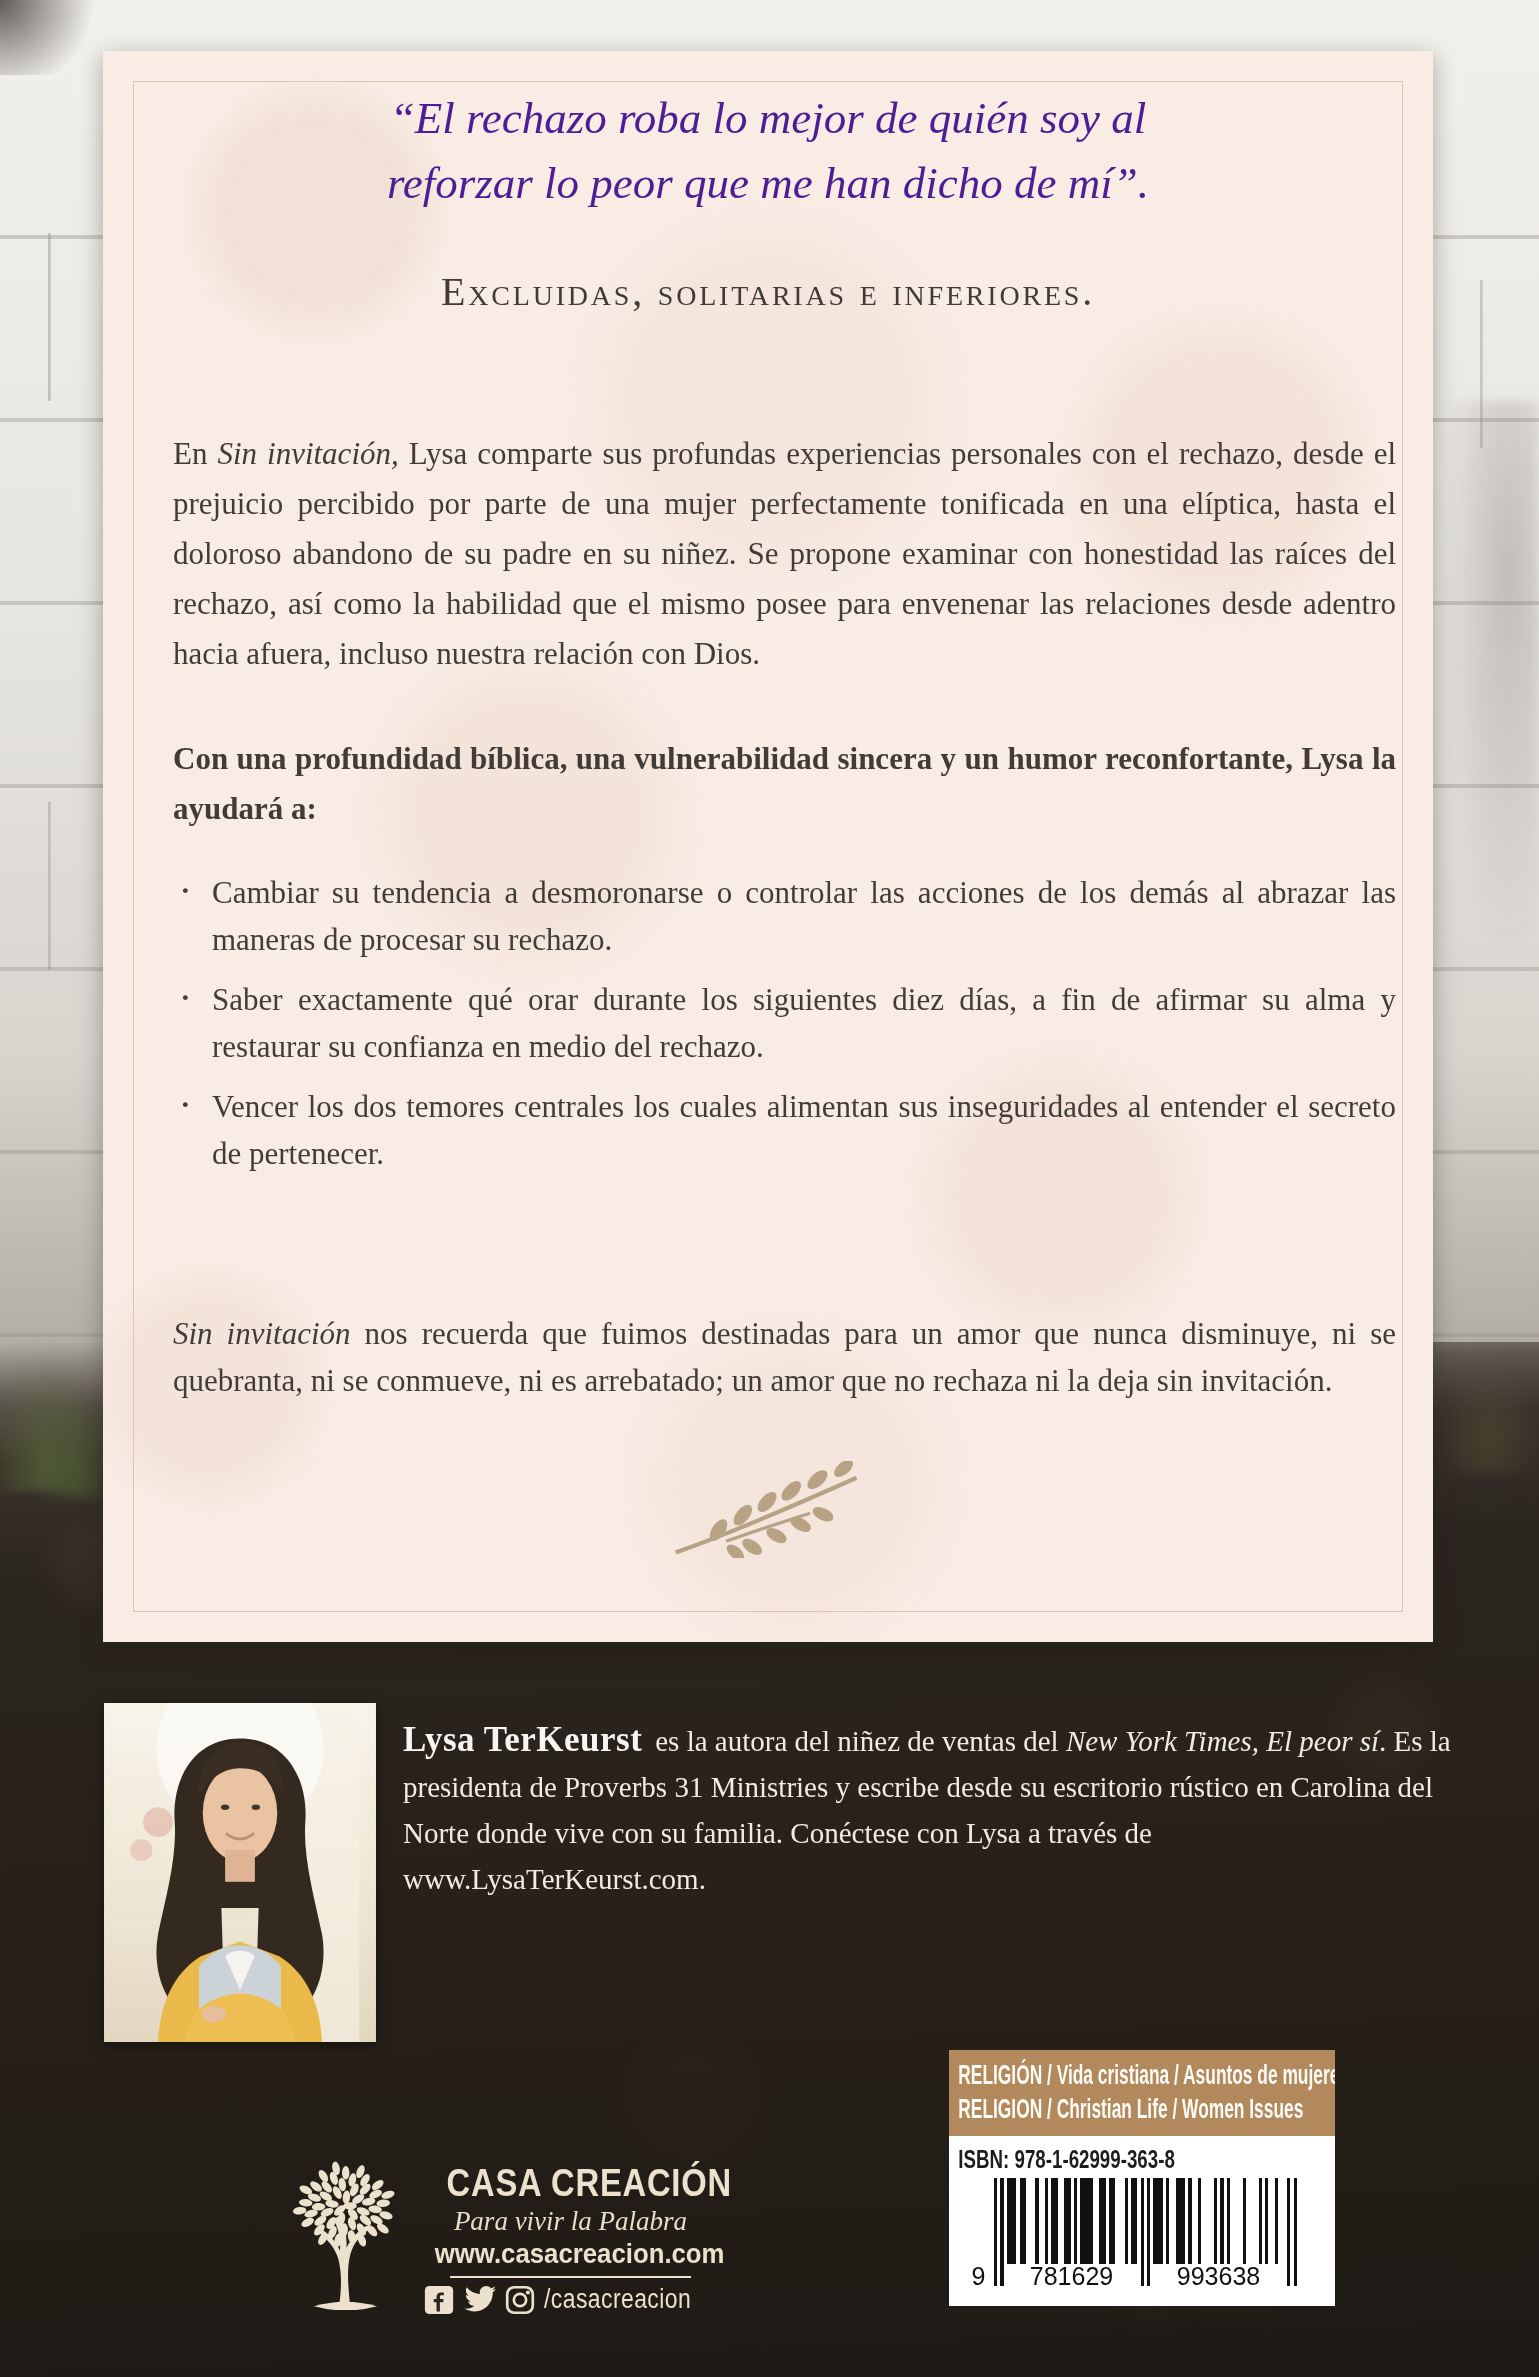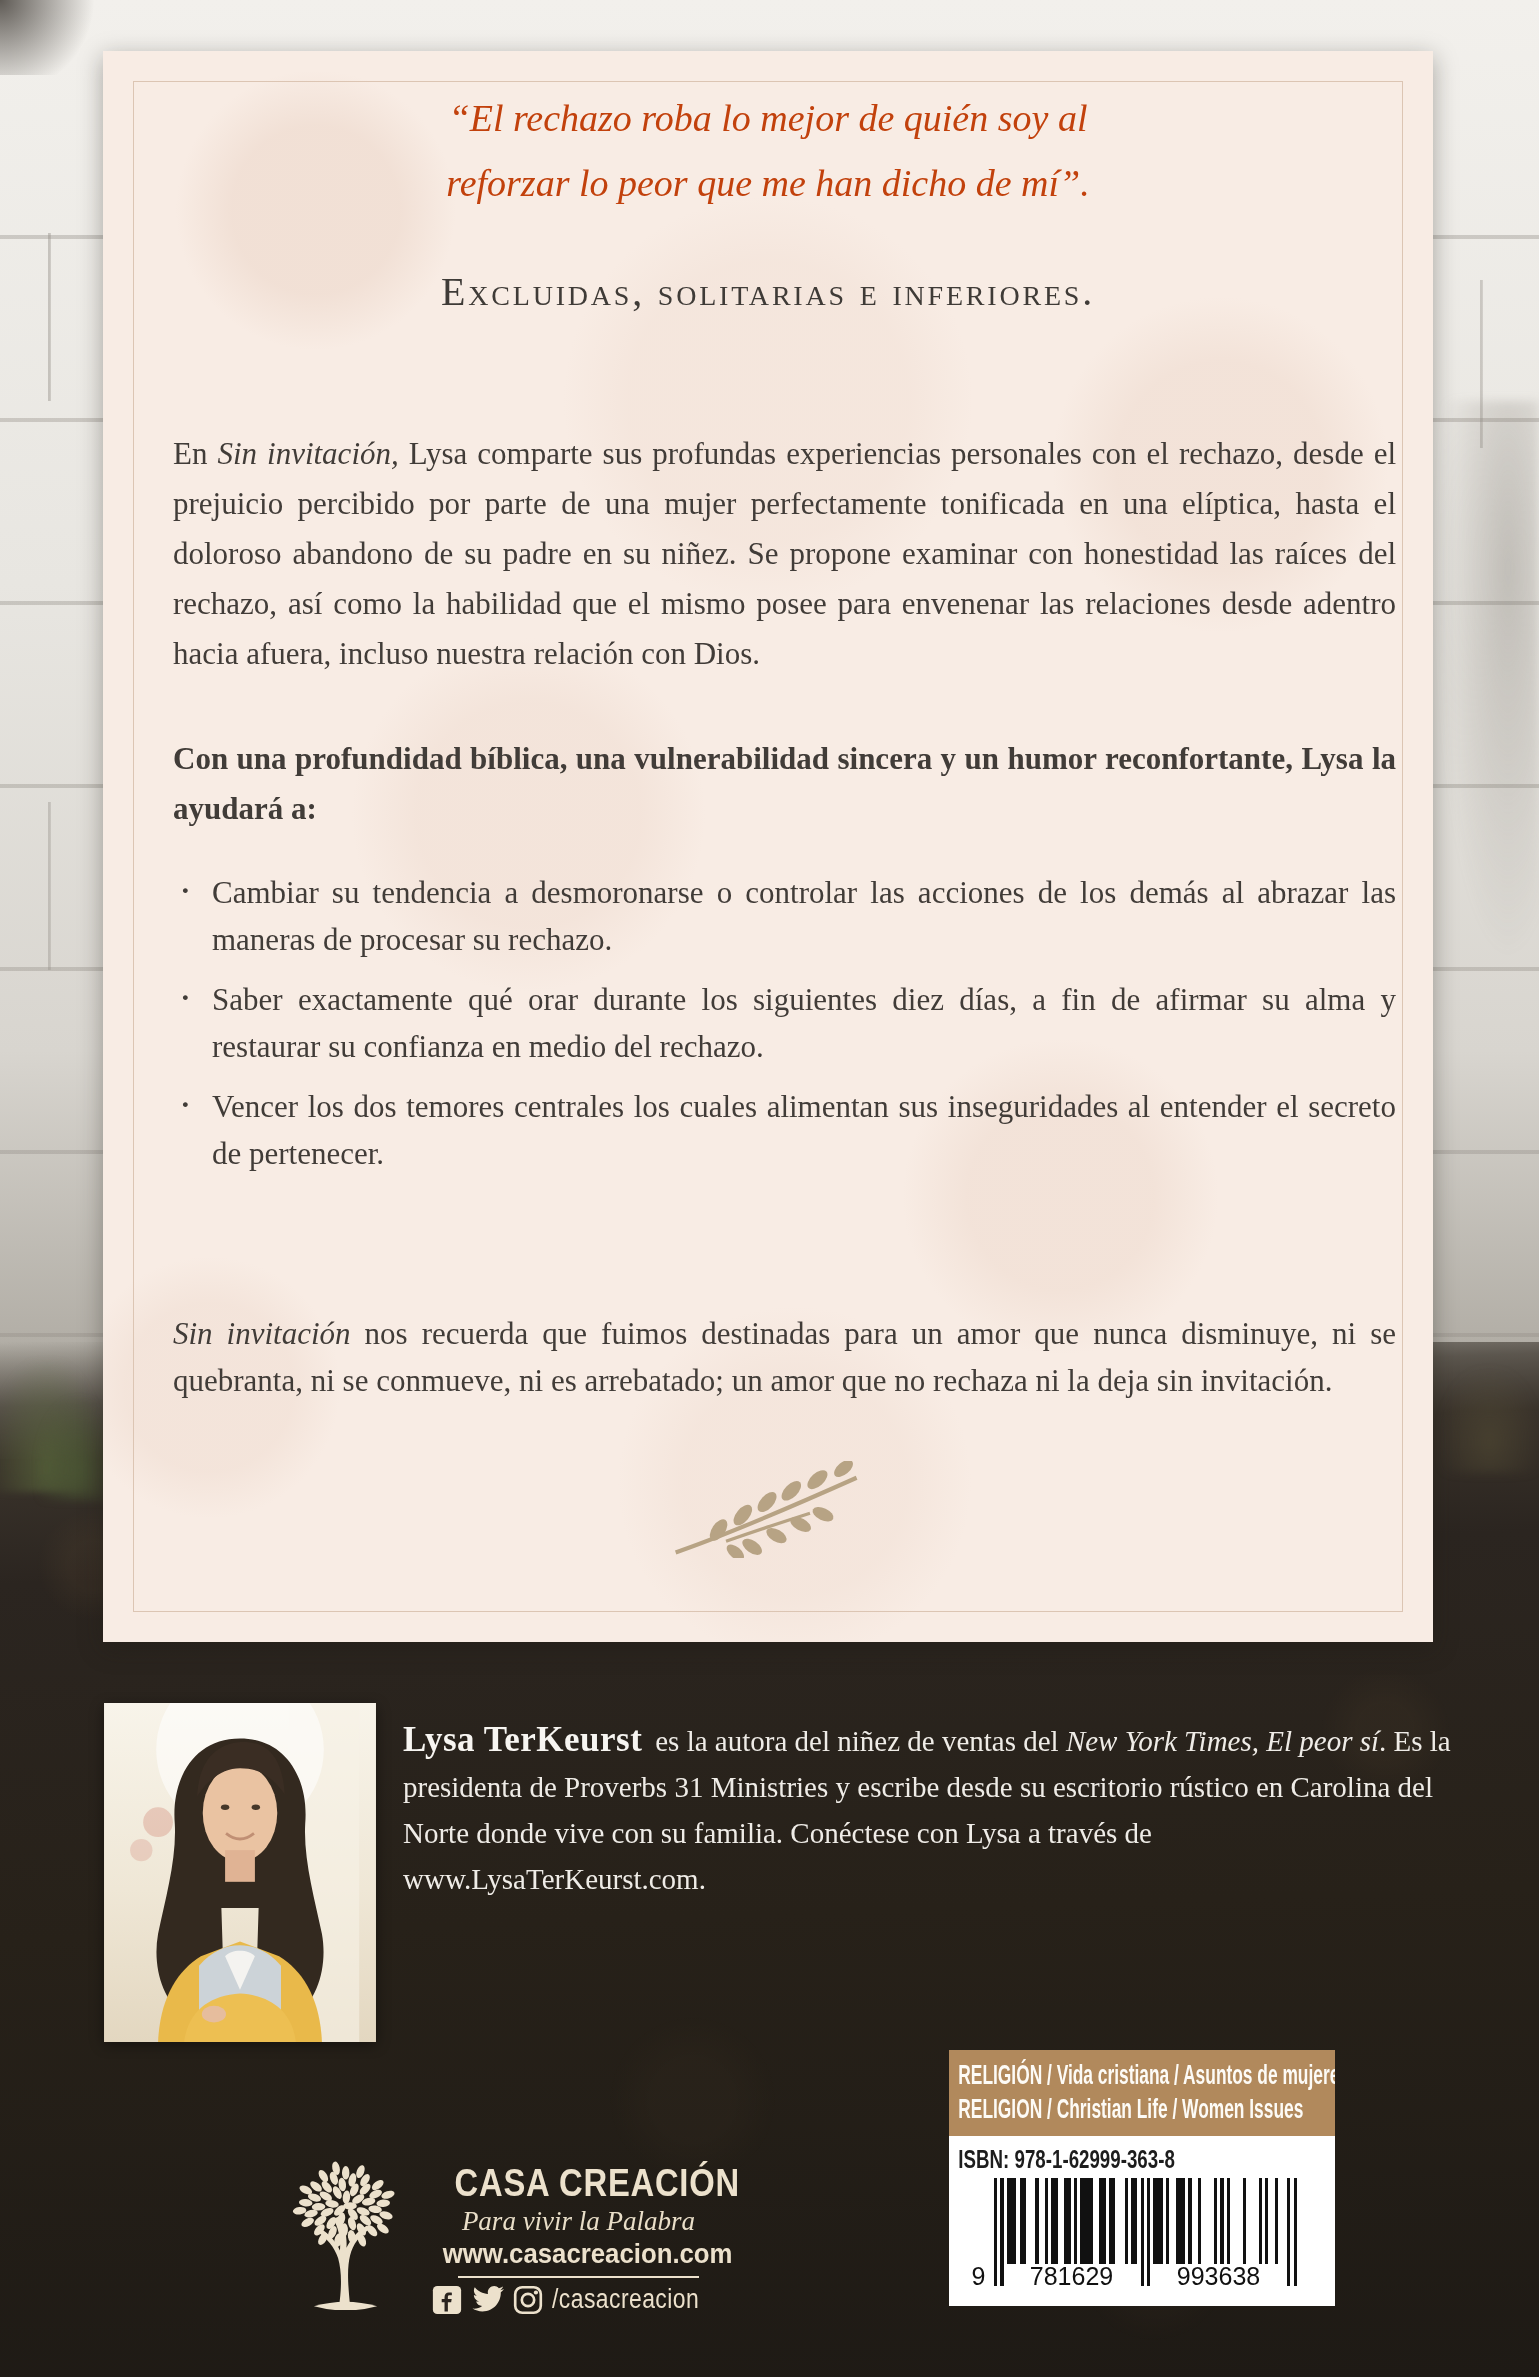--- a/index.html
+++ b/index.html
@@ -47,21 +47,21 @@
       radial-gradient(circle at 16% 10%,rgba(226,197,180,.30) 0 84px,transparent 140px),
       radial-gradient(circle at 84% 26%,rgba(226,197,180,.24) 0 103px,transparent 168px),
       radial-gradient(circle at 32% 48%,rgba(226,197,180,.20) 0 112px,transparent 177px),
       radial-gradient(circle at 72% 72%,rgba(226,197,180,.24) 0 93px,transparent 158px),
       radial-gradient(circle at 8% 84%,rgba(226,197,180,.20) 0 84px,transparent 131px),
       radial-gradient(circle at 52% 90%,rgba(226,197,180,.16) 0 112px,transparent 177px),
       radial-gradient(circle at 50% 22%,rgba(226,197,180,.15) 0 140px,transparent 205px);}
   .panel-border{position:absolute;inset:30px;border:0.9px solid #dcc5b3;pointer-events:none;}
 
   .quote{position:absolute;left:65px;right:65px;top:35px;text-align:center;
-    font-style:italic;font-size:38px;line-height:65px;color:#c2410c;}
+    font-style:italic;font-size:45px;line-height:65px;color:#4c1d95;}
   .headline{position:absolute;left:28px;right:28px;top:207px;text-align:center;
     font-variant:small-caps;font-size:40px;line-height:67px;letter-spacing:2.8px;color:#3f3b37;}
   .bodytext{color:#413c38;font-size:31px;}
   .p1{position:absolute;left:70px;width:1223px;top:378px;line-height:50px;text-align:justify;}
   .p2{position:absolute;left:70px;width:1223px;top:683px;line-height:50px;text-align:justify;font-weight:bold;}
   .bullets{position:absolute;left:70px;width:1223px;top:818px;margin:0;padding:0;list-style:none;}
   .bullets li{position:relative;padding-left:39px;margin-bottom:13px;line-height:47px;text-align:justify;}
   .bullets li::before{content:"\00B7";position:absolute;left:5.6px;top:-1.9px;font-size:41px;color:#413c38;}
   .p3{position:absolute;left:70px;width:1223px;top:1259px;line-height:47px;text-align:justify;}
   .it{font-style:italic;}
@@ -89,21 +89,21 @@
   .bc-bars{position:absolute;left:0;top:0;display:flex;align-items:flex-start;}
   .bc-mod{flex:0 0 3.2px;width:3.2px;}
   .bc-mod.on{background:#111;}
   .bc-digit{position:absolute;top:84px;font-family:"Liberation Sans",sans-serif;
     font-size:25px;color:#111;}
   .bc-d1{left:-22.4px;}
   .bc-d2{left:13px;width:129px;text-align:center;}
   .bc-d3{left:160px;width:129px;text-align:center;}
 
   
-  .publisher{position:absolute;left:280px;top:2152px;display:flex;gap:20px;color:#ece1cc;}
+  .publisher{position:absolute;left:280px;top:2152px;display:flex;gap:12px;color:#ece1cc;}
   .pub-text{width:295px;text-align:center;padding-top:9.3px;font-family:"Liberation Sans",sans-serif;}
   .brand-name{font-weight:bold;font-size:39px;letter-spacing:0.9px;white-space:nowrap;
     transform:scaleX(.84);transform-origin:50% 50%;}
   .brand-tagline{font-family:"Liberation Serif",serif;font-style:italic;font-size:27px;
     margin-top:0.9px;color:#e9dec8;}
   .brand-url{font-weight:bold;font-size:28px;white-space:nowrap;
     transform:scaleX(.92);transform-origin:50% 50%;margin-top:0.9px;}
   .brand-rule{height:1.9px;width:241px;background:#ece1cc;margin:5.6px auto 6.5px;}
   .social-row{display:flex;align-items:center;justify-content:center;gap:8.4px;}
   .social-handle{font-size:27px;letter-spacing:0.5px;white-space:nowrap;

